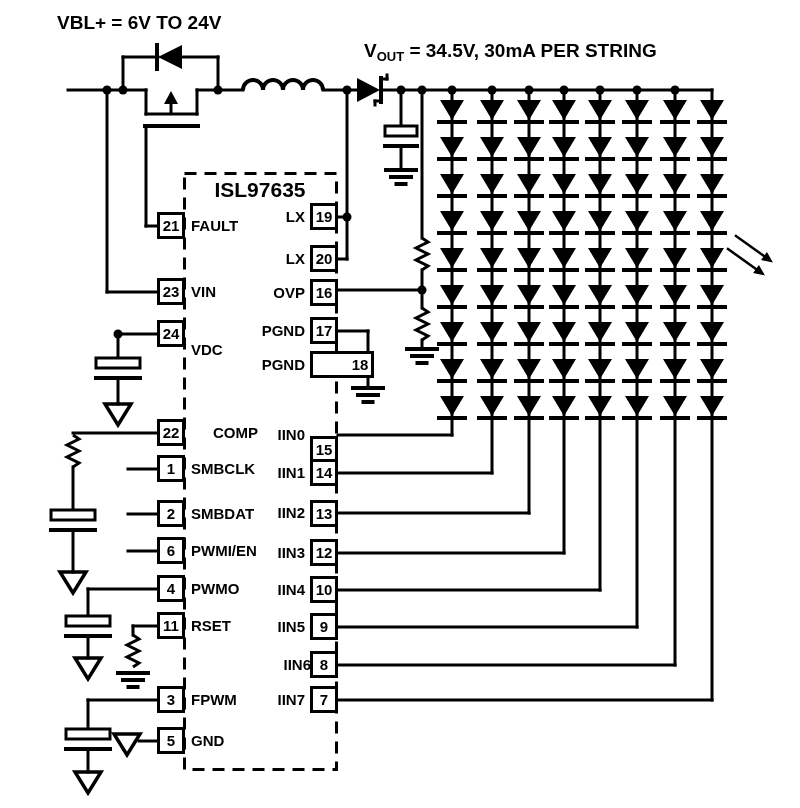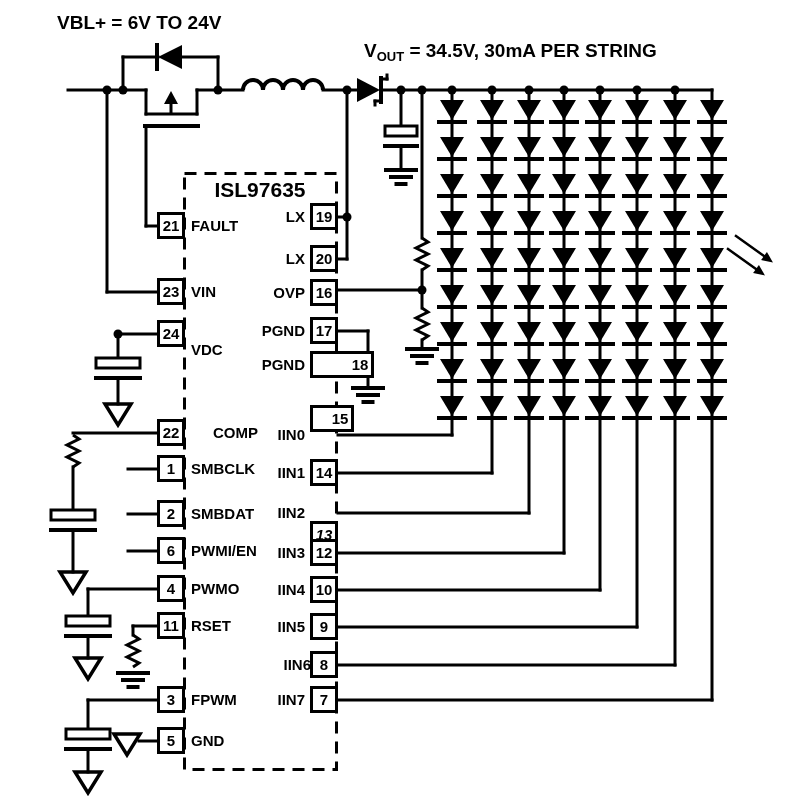--- a/index.html
+++ b/index.html
@@ -326,25 +326,25 @@
       <div class="pinbox" style="left: 310px; top: 203px;">19</div>
       <div class="pinlabel" style="right: 495px; text-align: right; top: 207px;">LX</div>
       <div class="pinbox" style="left: 310px; top: 245px;">20</div>
       <div class="pinlabel" style="right: 495px; text-align: right; top: 249px;">LX</div>
       <div class="pinbox" style="left: 310px; top: 279px;">16</div>
       <div class="pinlabel" style="right: 495px; text-align: left; top: 283px;">OVP</div>
       <div class="pinbox" style="left: 310px; top: 317px;">17</div>
       <div class="pinlabel" style="right: 495px; text-align: right; top: 321px;">PGND</div>
       <div class="pinbox" style="left: 310px; top: 351px; padding-left: 36px;">18</div>
       <div class="pinlabel" style="right: 495px; text-align: right; top: 355px;">PGND</div>
-      <div class="pinbox" style="left: 310px; top: 405px; padding-left: 16px;">15</div>
+      <div class="pinbox" style="left: 310px; top: 436px;">15</div>
       <div class="pinlabel" style="right: 495px; text-align: right; top: 425px; margin-left: 32px;">IIN0</div>
       <div class="pinbox" style="left: 310px; top: 459px;">14</div>
       <div class="pinlabel" style="right: 495px; text-align: left; top: 463px;">IIN1</div>
-      <div class="pinbox" style="left: 310px; top: 521px; font-style: italic;">13</div>
+      <div class="pinbox" style="left: 310px; top: 500px;">13</div>
       <div class="pinlabel" style="right: 495px; text-align: right; top: 503px;">IIN2</div>
       <div class="pinbox" style="left: 310px; top: 539px;">12</div>
       <div class="pinlabel" style="right: 495px; text-align: right; top: 543px;">IIN3</div>
       <div class="pinbox" style="left: 310px; top: 576px;">10</div>
       <div class="pinlabel" style="right: 495px; text-align: right; top: 580px;">IIN4</div>
       <div class="pinbox" style="left: 310px; top: 613px;">9</div>
       <div class="pinlabel" style="right: 495px; text-align: right; top: 617px;">IIN5</div>
       <div class="pinbox" style="left: 310px; top: 651px;">8</div>
       <div class="pinlabel" style="right: 489px; text-align: right; top: 655px;">IIN6</div>
       <div class="pinbox" style="left: 310px; top: 686px;">7</div>

